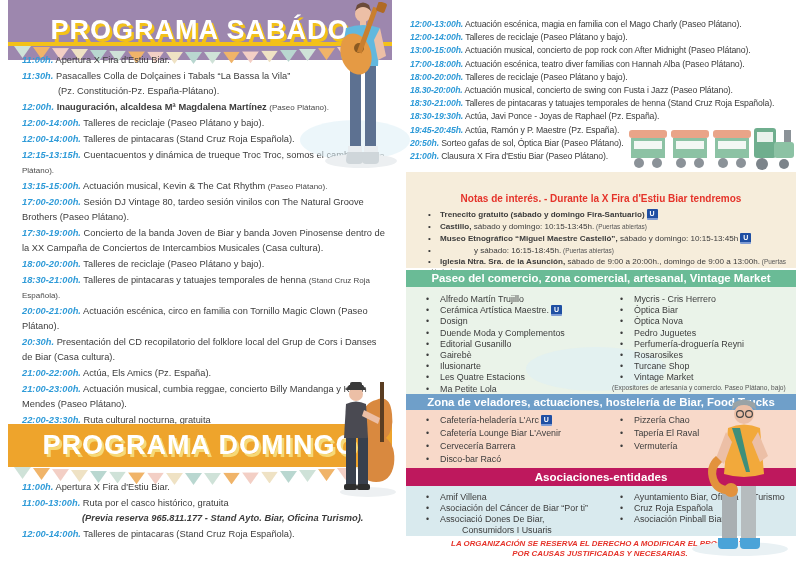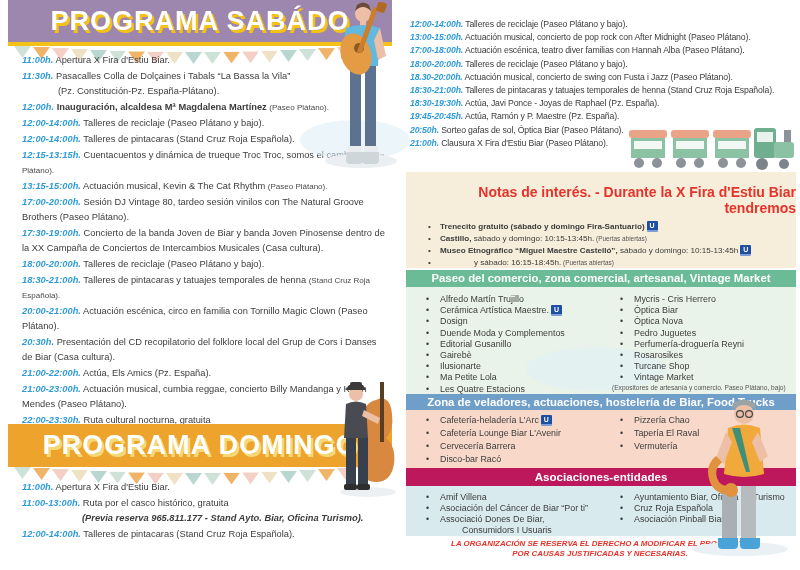--- a/index.html
+++ b/index.html
@@ -1,19 +1,19 @@
 <!DOCTYPE html>
 <html><head>
 <meta charset="utf-8">
 <style>
   html,body{margin:0;padding:0;background:#ffffff;}
   .page{position:relative;width:800px;height:570px;background:#fff;overflow:hidden;
         font-family:"Liberation Sans", sans-serif;color:#3c3c3c;}
   
-  .band-sat{position:absolute;left:8px;top:0;width:384px;height:42px;background:#9d87ae;
+  .band-sat{position:absolute;left:8px;top:0;width:384px;height:60px;background:#9d87ae;
             display:flex;align-items:center;justify-content:center;}
   .band-sat h1{margin:0;font-size:27px;font-weight:800;color:#fff;letter-spacing:1px;
                text-shadow:2.5px 2.5px 0 #f3c118;}
   .yellow-line{position:absolute;left:8px;top:42px;width:384px;height:4px;background:#f3c118;}
   .band-sun{position:absolute;left:8px;top:424px;width:384px;height:43px;background:#eea42c;
             display:flex;align-items:center;justify-content:center;}
   .band-sun h1{margin:0;font-size:27px;font-weight:800;color:#fff;letter-spacing:1px;
                text-shadow:2.5px 2.5px 0 #f6d977;}
   .bunting{position:absolute;left:14px;width:372px;height:20px;display:flex;gap:2px;}
   .bunting span{width:17px;height:12px;clip-path:polygon(0 0,100% 0,50% 100%);display:inline-block;}
@@ -25,21 +25,21 @@
   .txt.b{font-weight:bold;}
   .small{font-size:8px;color:#4a4a4a;}
   .cont{padding-left:36px;}
   .note{padding-left:60px;font-weight:bold;font-style:italic;}
   .sched-sat{left:22px;top:53px;width:366px;}
   .sched-sun{left:22px;top:480px;width:366px;}
   .sched-right{left:410px;top:18px;width:386px;font-size:8.7px;line-height:13.2px;letter-spacing:-0.15px;}
   .sched-right .item{margin-bottom:0;white-space:nowrap;}
   
   .notes-box{position:absolute;left:406px;top:172px;width:390px;height:96px;background:#f6eddb;}
-  .notes-title{margin-top:12px;text-align:right;color:#e5332a;font-weight:bold;font-size:14px;}
+  .notes-title{margin-top:21px;text-align:center;color:#e5332a;font-weight:bold;font-size:10px;}
   .notes-list{margin-top:5px;font-size:8.1px;line-height:10px;}
   .nitem{margin-bottom:1.6px;padding-left:22px;}
   .nitem .dot{display:inline-block;width:12px;}
   .nitem .lead{font-weight:bold;}
   .nitem.indent .body-text{padding-left:34px;}
   .tiny{font-size:6.4px;color:#555;}
   .tlogo{display:inline-block;vertical-align:middle;margin-left:2px;width:11px;height:9px;background:#1f4fa3;
          color:#fff;font-size:7px;font-weight:bold;text-align:center;line-height:9px;border-radius:1px;
          border-bottom:2px solid #7f9cd4;}
   
@@ -180,20 +180,21 @@
       <rect x="12" y="2" width="12" height="6" rx="2" fill="#3a3a3a"></rect>
     <path d="M8 24 q10 -5 20 0 l2 34 h-24 z" fill="#4a4a52"></path>
     <rect x="8" y="58" width="10" height="48" fill="#39404d"></rect>
     <rect x="20" y="58" width="10" height="48" fill="#39404d"></rect>
     <rect x="6" y="104" width="13" height="6" rx="2" fill="#2e2e2e"></rect>
       <rect x="19" y="104" width="13" height="6" rx="2" fill="#2e2e2e"></rect>
     <path d="M26 30 l16 8 -2 6 -16 -8 z" fill="#ecbfa6"></path>
   </svg>
 
   <div class="sched sched-right">
+      <div class="item"><span class="time">12:00-13:00h.</span> <span class="txt">Actuación escénica, magia en familia con el Mago Charly (Paseo Plátano).</span></div>
       <div class="item"><span class="time">12:00-14:00h.</span> <span class="txt">Talleres de reciclaje (Paseo Plátano y bajo).</span></div>
       <div class="item"><span class="time">13:00-15:00h.</span> <span class="txt">Actuación musical, concierto de pop rock con After Midnight (Paseo Plátano).</span></div>
       <div class="item"><span class="time">17:00-18:00h.</span> <span class="txt">Actuación escénica, teatro diver familias con Hannah Alba (Paseo Plátano).</span></div>
       <div class="item"><span class="time">18:00-20:00h.</span> <span class="txt">Talleres de reciclaje (Paseo Plátano y bajo).</span></div>
       <div class="item"><span class="time">18.30-20:00h.</span> <span class="txt">Actuación musical, concierto de swing con Fusta i Jazz (Paseo Plátano).</span></div>
       <div class="item"><span class="time">18:30-21:00h.</span> <span class="txt">Talleres de pintacaras y tatuajes temporales de henna (Stand Cruz Roja Española).</span></div>
       <div class="item"><span class="time">18:30-19:30h.</span> <span class="txt">Actúa, Javi Ponce - Joyas de Raphael (Pz. España).</span></div>
       <div class="item"><span class="time">19:45-20:45h.</span> <span class="txt">Actúa, Ramón y P. Maestre (Pz. España).</span></div>
       <div class="item"><span class="time">20:50h.</span> <span class="txt">Sorteo gafas de sol, Óptica Biar (Paseo Plátano).</span></div>
       <div class="item"><span class="time">21:00h.</span> <span class="txt">Clausura X Fira d'Estiu Biar (Paseo Plátano).</span></div>
@@ -246,22 +247,22 @@
     <span class="cloud" style="left:120px;top:60px;width:140px;height:44px;"></span>
     <div class="twocol lst-commerce" style="left:0;top:7px;width:390px;height:100px;position:relative;">
       <div class="colL">
           <div class="sitem"><span class="dot">•</span><span>Alfredo Martín Trujillo</span></div>
           <div class="sitem"><span class="dot">•</span><span>Cerámica Artística Maestre.</span><span class="tlogo">U</span></div>
           <div class="sitem"><span class="dot">•</span><span>Dosign</span></div>
           <div class="sitem"><span class="dot">•</span><span>Duende Moda y Complementos</span></div>
           <div class="sitem"><span class="dot">•</span><span>Editorial Gusanillo</span></div>
           <div class="sitem"><span class="dot">•</span><span>Gairebè</span></div>
           <div class="sitem"><span class="dot">•</span><span>Ilusionarte</span></div>
+          <div class="sitem"><span class="dot">•</span><span>Les Quatre Estacions</span></div>
           <div class="sitem"><span class="dot">•</span><span>Ma Petite Lola</span></div>
-          <div class="sitem"><span class="dot">•</span><span>Les Quatre Estacions</span></div>
         </div>
       <div class="colR">
           <div class="sitem"><span class="dot">•</span><span>Mycris - Cris Herrero</span></div>
           <div class="sitem"><span class="dot">•</span><span>Òptica Biar</span></div>
           <div class="sitem"><span class="dot">•</span><span>Òptica Nova</span></div>
           <div class="sitem"><span class="dot">•</span><span>Pedro Juguetes</span></div>
           <div class="sitem"><span class="dot">•</span><span>Perfumería-droguería Reyni</span></div>
           <div class="sitem"><span class="dot">•</span><span>Rosarosikes</span></div>
           <div class="sitem"><span class="dot">•</span><span>Turcane Shop</span></div>
           <div class="sitem"><span class="dot">•</span><span>Vintage Market</span></div>

